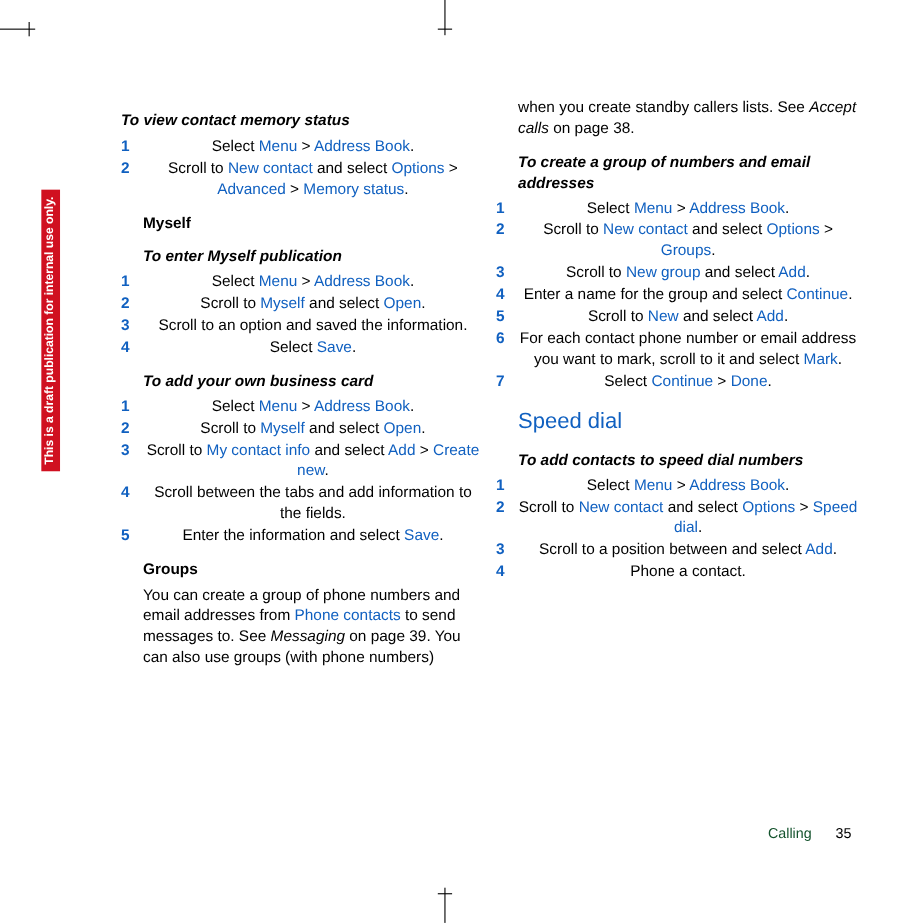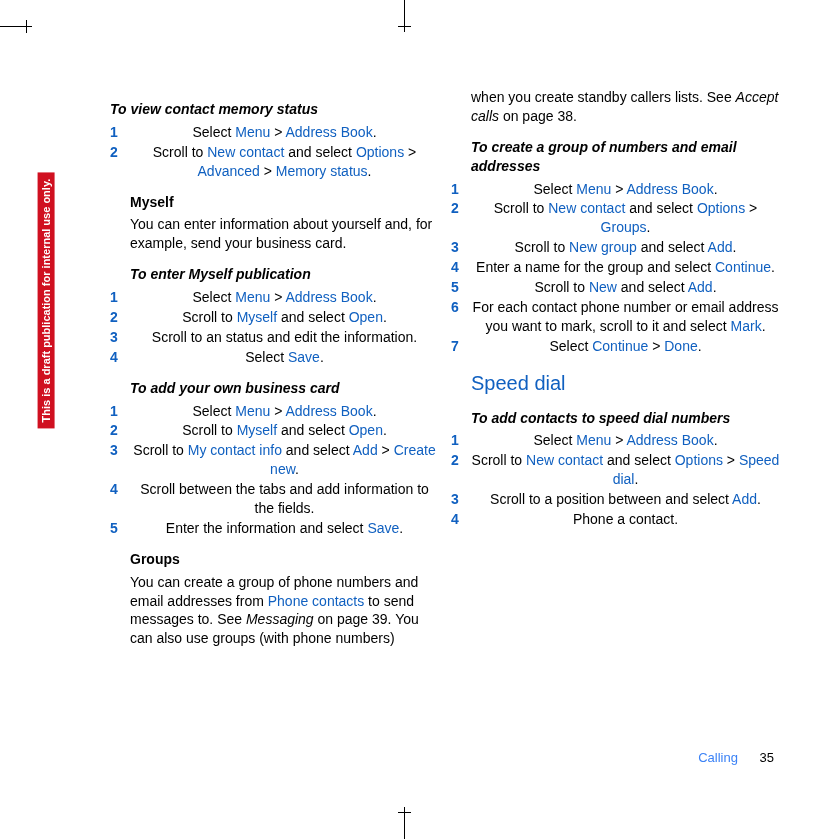--- a/index.html
+++ b/index.html
@@ -107,21 +107,21 @@
     .para.indent {
       padding-left: 20px;
     }
     .footer {
       position: absolute;
       bottom: 72px;
       right: 65px;
       font-size: 13px;
     }
     .footer .section-name {
-      color: #3b82f6;
+      color: #14532d;
       margin-right: 18px;
     }
   </style>
 </head>
 <body>
 
 <div class="crop-marks">
   <div class="crop-v-top"></div>
   <div class="crop-h-top"></div>
   <div class="crop-v-bot"></div>
@@ -135,27 +135,26 @@
 <div class="page">
   <div class="col">
 
     <div class="heading-it">To view contact memory status</div>
     <ol class="steps">
       <li><span>Select </span><span class="blue">Menu</span><span> &gt; </span><span class="blue">Address Book</span><span>.</span></li>
       <li><span>Scroll to </span><span class="blue">New contact</span><span> and select </span><span class="blue">Options</span><span> &gt; </span><span class="blue">Advanced</span><span> &gt; </span><span class="blue">Memory status</span><span>.</span></li>
     </ol>
 
     <div class="heading-b indent" style="padding-left:20px">Myself</div>
-    <div class="para indent">You can enter information about yourself and, for example, send your business card.</div>
 
     <div class="heading-it indent" style="padding-left:20px">To enter Myself publication</div>
     <ol class="steps">
       <li><span>Select </span><span class="blue">Menu</span><span> &gt; </span><span class="blue">Address Book</span><span>.</span></li>
       <li><span>Scroll to </span><span class="blue">Myself</span><span> and select </span><span class="blue">Open</span><span>.</span></li>
-      <li>Scroll to an status and edit the information.</li>
+      <li>Scroll to an option and saved the information.</li>
       <li><span>Select </span><span class="blue">Save</span><span>.</span></li>
     </ol>
 
     <div class="heading-it indent" style="padding-left:20px">To add your own business card</div>
     <ol class="steps">
       <li><span>Select </span><span class="blue">Menu</span><span> &gt; </span><span class="blue">Address Book</span><span>.</span></li>
       <li><span>Scroll to </span><span class="blue">Myself</span><span> and select </span><span class="blue">Open</span><span>.</span></li>
       <li><span>Scroll to </span><span class="blue">My contact info</span><span> and select </span><span class="blue">Add</span><span> &gt; </span><span class="blue">Create new</span><span>.</span></li>
       <li>Scroll between the tabs and add information to the fields.</li>
       <li><span>Enter the information and select </span><span class="blue">Save</span><span>.</span></li>

